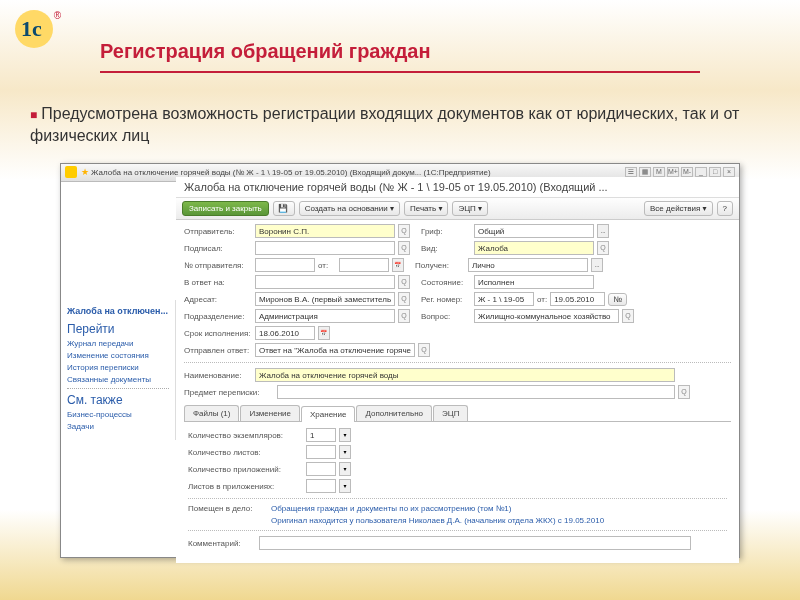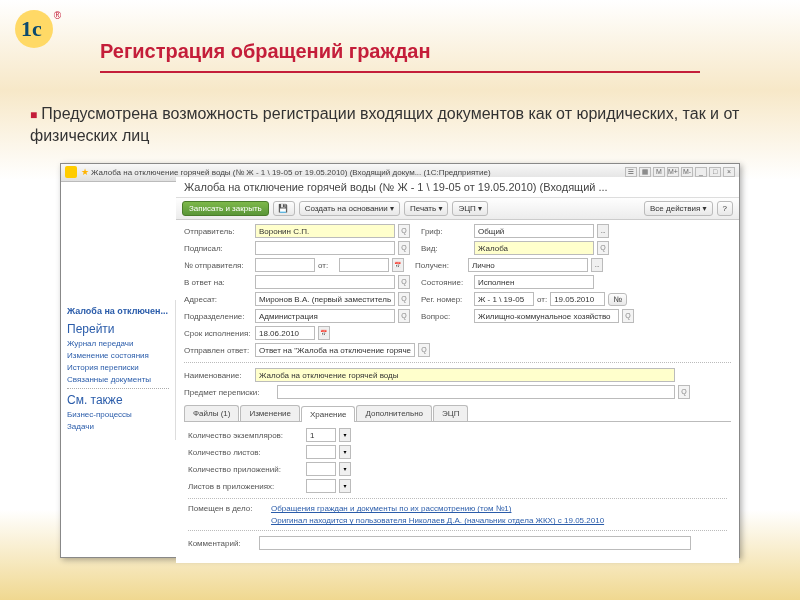--- a/index.html
+++ b/index.html
@@ -30,21 +30,21 @@
 .doc-title { background: #fff; padding: 4px 8px; font-size: 11px; color: #444; border-bottom: 1px solid #ddd; white-space: nowrap; overflow: hidden; }
 .toolbar { background: linear-gradient(to bottom, #fefefe, #ececec); padding: 3px 6px; border-bottom: 1px solid #ccc; display: flex; align-items: center; gap: 4px; }
 .btn-primary { background: linear-gradient(to bottom, #7db84a, #5a9638); color: #fff; border: 1px solid #4a7c2a; border-radius: 3px; padding: 2px 6px; font-size: 8px; cursor: pointer; }
 .btn { background: linear-gradient(to bottom, #fdfdfd, #e8e8e8); border: 1px solid #bbb; border-radius: 3px; padding: 2px 5px; font-size: 8px; cursor: pointer; color: #333; }
 .toolbar-spacer { flex: 1; }
 .form-area { padding: 4px 8px; }
 .form-row { display: flex; align-items: center; margin-bottom: 3px; gap: 3px; }
 .form-label { font-size: 8px; color: #555; width: 68px; text-align: left; white-space: nowrap; }
 .form-input { border: 1px solid #bbb; background: #fff; height: 14px; font-size: 8px; padding: 0 3px; color: #333; }
 .form-input.yellow { background: #ffffcc; }
-.form-link { color: #2a5caa; text-decoration: underline; font-size: 8px; }
+.form-link { color: #2a5caa; font-size: 8px; }
 .dots-btn { width: 12px; height: 14px; border: 1px solid #bbb; background: #f0f0f0; font-size: 6px; text-align: center; line-height: 12px; cursor: pointer; }
 .q-btn { width: 12px; height: 14px; border: 1px solid #bbb; background: #f4f4f4; font-size: 7px; text-align: center; line-height: 12px; cursor: pointer; color: #888; }
 .tabs { display: flex; border-bottom: 1px solid #bbb; margin-top: 6px; }
 .tab { padding: 3px 8px; font-size: 8px; border: 1px solid #bbb; border-bottom: none; background: #f0f0f0; margin-right: 1px; cursor: pointer; border-radius: 3px 3px 0 0; color: #444; }
 .tab.active { background: #fff; position: relative; top: 1px; }
 .tab-content { padding: 6px 4px; }
 .col-right { margin-left: 8px; }
 </style>
 </head>
 <body>

